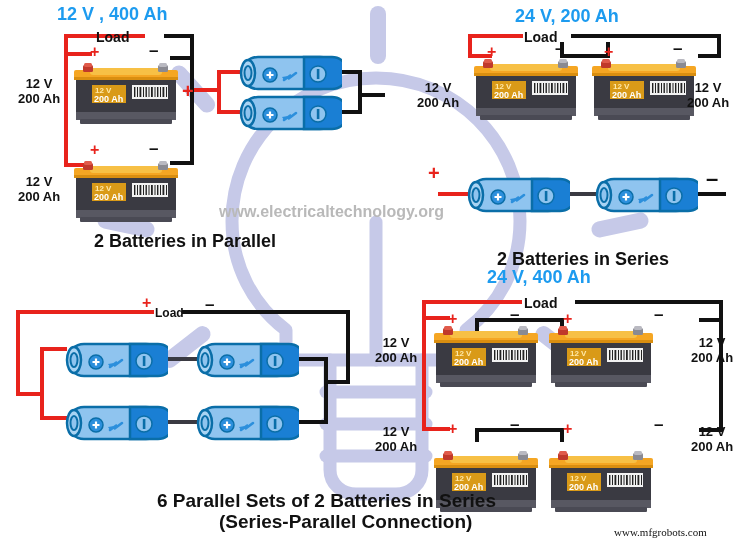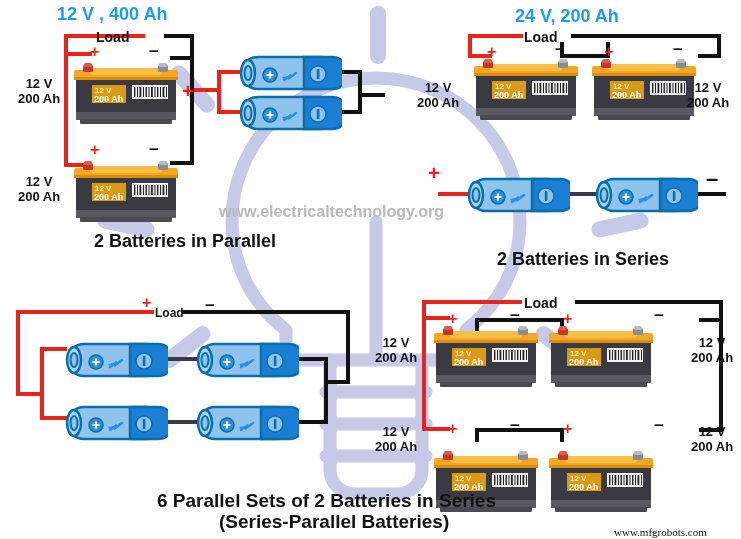--- a/index.html
+++ b/index.html
@@ -511,25 +511,26 @@
     <circle cx="34" cy="21" r="7" fill="#2c8fdc" stroke="#0a6ea8" stroke-width="1.5"></circle>
     <path d="M30.5 21 L 37.5 21 M34 17.5 L 34 24.5" stroke="#ffffff" stroke-width="2.2"></path>
     <circle cx="82" cy="20" r="8" fill="#8fc4ef" stroke="#0a6ea8" stroke-width="1.5"></circle>
     <rect x="80.8" y="15" width="2.6" height="10" fill="#0a6ea8"></rect>
     <path d="M48 26 L 55 21 L 52 25 L 60 19" stroke="#2c8fdc" stroke-width="2.6" fill="none" stroke-linecap="round"></path>
     <path d="M48 26 L 52 22 L 46 23 Z" fill="#2c8fdc"></path>
   </svg>
 
   <div class="heading" style="left:57px; top:4px;">12 V , 400 Ah</div>
   <div class="heading" style="left:515px; top:6px;">24 V, 200 Ah</div>
+  <div class="heading" style="left:487px; top:267px;">24 V, 400 Ah</div>
 
   <div class="caption" style="left:94px; top:231px;text-align:right;">2 Batteries in Parallel</div>
   <div class="caption" style="left:497px; top:231px;margin-top:18px;">2 Batteries in Series</div>
   <div class="caption big" style="left:157px; top:490px;">6 Parallel Sets of  2 Batteries in Series</div>
-  <div class="caption big" style="left:219px; top:511px;">(Series-Parallel Batteries)</div>
+  <div class="caption big" style="left:219px; top:511px;">(Series-Parallel Connection)</div>
 
   <div class="loadlbl" style="left:96px; top:29px;">Load</div>
   <div class="loadlbl" style="left:524px; top:29px;">Load</div>
   <div class="loadlbl sm" style="left:155px; top:306px;">Load</div>
   <div class="loadlbl" style="left:524px; top:295px;">Load</div>
 
   <div class="spec" style="left:10px; top:76px; width:58px;">
     <span>12 V</span><br>
     <span>200 Ah</span>
   </div>

